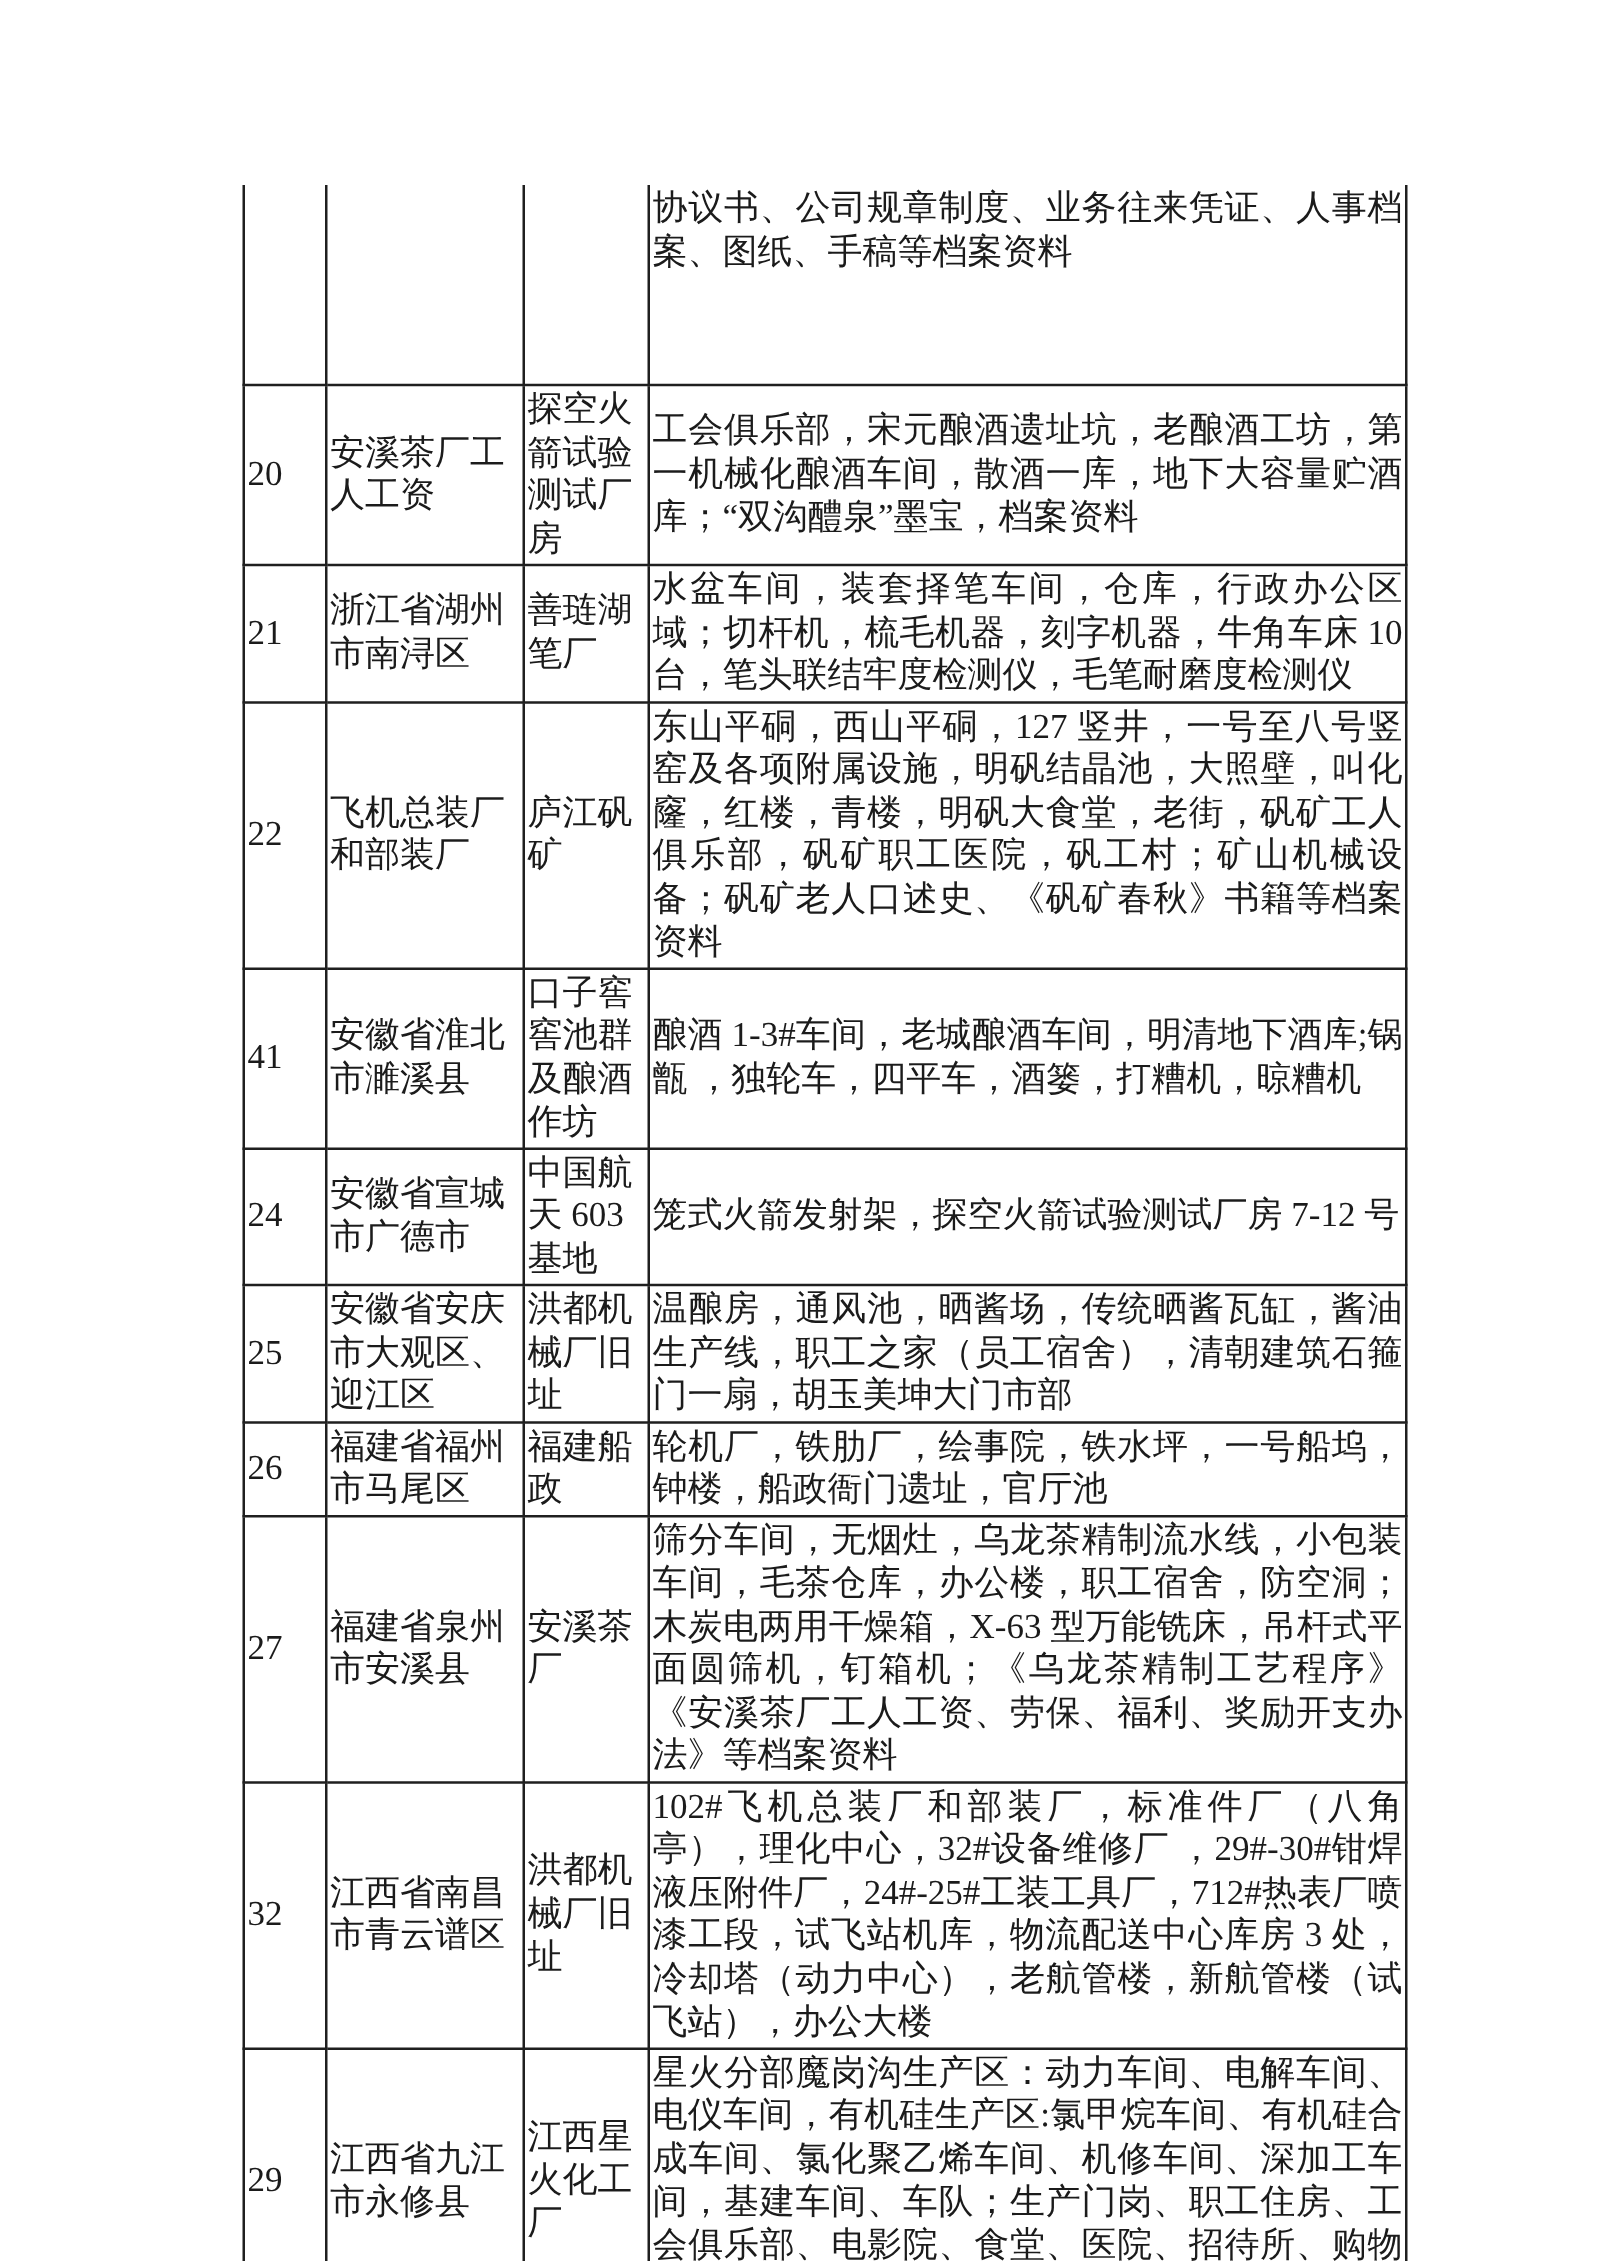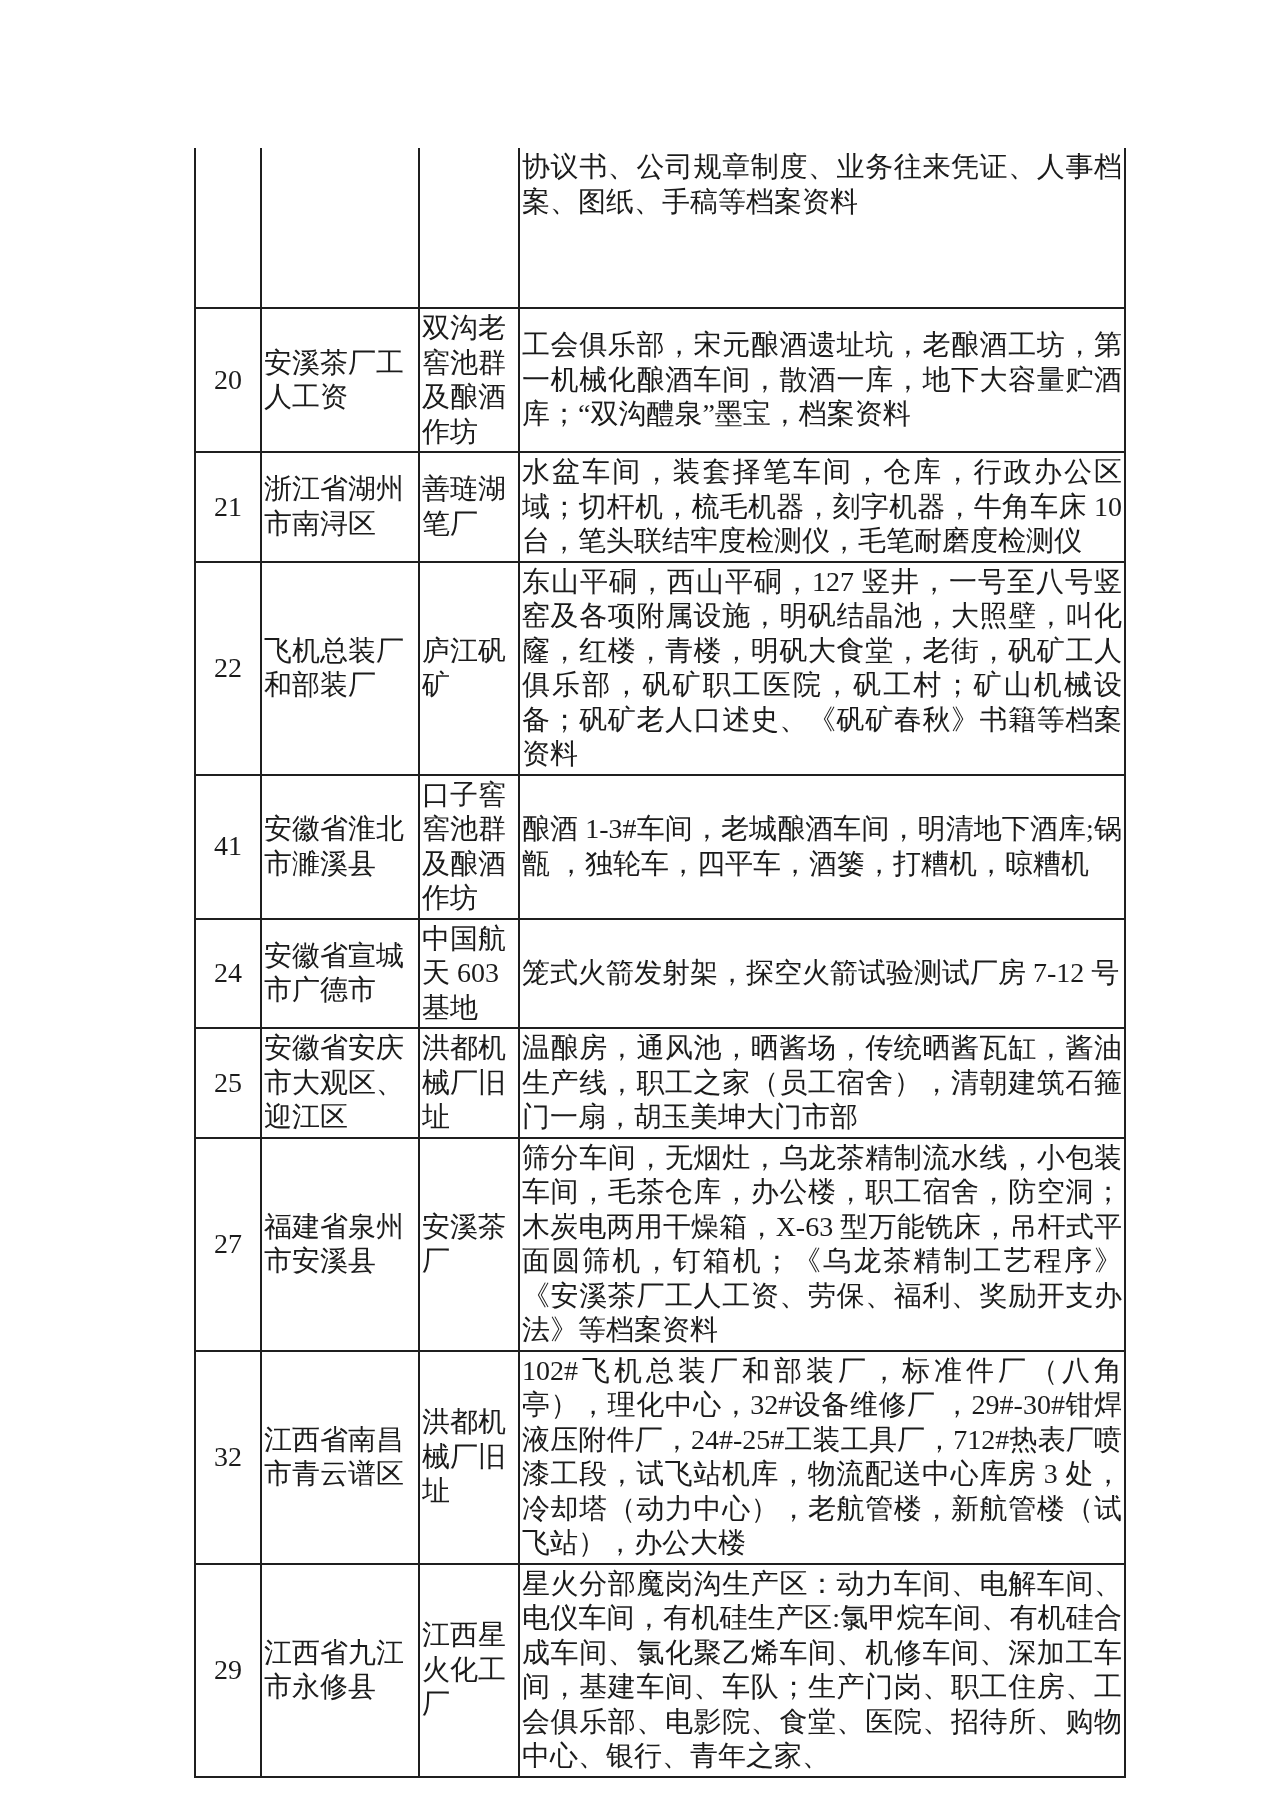--- a/index.html
+++ b/index.html
@@ -28,21 +28,20 @@
     border: 2px solid #1f1f1f;
     vertical-align: middle;
     font-size: 28px;
     line-height: 34.5px;
     padding: 2px 2px;
     word-break: break-all;
     overflow: hidden;
   }
   td.col-num {
     width: 60px;
-    text-align: center;
   }
   td.col-loc {
     width: 152px;
     padding-left: 4px;
   }
   td.col-name {
     width: 94px;
     padding-left: 6px;
   }
   td.col-desc {
@@ -68,21 +67,21 @@
       <tr class="continuation">
         <td class="col-num"></td>
         <td class="col-loc"></td>
         <td class="col-name"></td>
         <td class="col-desc">协议书、公司规章制度、业务往来凭证、人事档案、图纸、手稿等档案资料</td>
       </tr>
 
       <tr>
         <td class="col-num">20</td>
         <td class="col-loc">安溪茶厂工人工资</td>
-        <td class="col-name">双沟老窖池群及酿酒作坊</td>
+        <td class="col-name">探空火箭试验测试厂房</td>
         <td class="col-desc">工会俱乐部，宋元酿酒遗址坑，老酿酒工坊，第一机械化酿酒车间，散酒一库，地下大容量贮酒库；“双沟醴泉”墨宝，档案资料</td>
       </tr>
 
       <tr>
         <td class="col-num">21</td>
         <td class="col-loc">浙江省湖州市南浔区</td>
         <td class="col-name">善琏湖笔厂</td>
         <td class="col-desc">水盆车间，装套择笔车间，仓库，行政办公区域；切杆机，梳毛机器，刻字机器，牛角车床 10 台，笔头联结牢度检测仪，毛笔耐磨度检测仪</td>
       </tr>
 
@@ -107,20 +106,26 @@
         <td class="col-desc">笼式火箭发射架，探空火箭试验测试厂房 7-12 号</td>
       </tr>
 
       <tr>
         <td class="col-num">25</td>
         <td class="col-loc">安徽省安庆市大观区、迎江区</td>
         <td class="col-name">洪都机械厂旧址</td>
         <td class="col-desc">温酿房，通风池，晒酱场，传统晒酱瓦缸，酱油生产线，职工之家（员工宿舍），清朝建筑石箍门一扇，胡玉美坤大门市部</td>
       </tr>
 
+      <tr>
+        <td class="col-num">26</td>
+        <td class="col-loc">福建省福州市马尾区</td>
+        <td class="col-name">福建船政</td>
+        <td class="col-desc">轮机厂，铁肋厂，绘事院，铁水坪，一号船坞，钟楼，船政衙门遗址，官厅池</td>
+      </tr>
 
       <tr>
         <td class="col-num">27</td>
         <td class="col-loc">福建省泉州市安溪县</td>
         <td class="col-name">安溪茶厂</td>
         <td class="col-desc">筛分车间，无烟灶，乌龙茶精制流水线，小包装车间，毛茶仓库，办公楼，职工宿舍，防空洞；木炭电两用干燥箱，X-63 型万能铣床，吊杆式平面圆筛机，钉箱机；《乌龙茶精制工艺程序》《安溪茶厂工人工资、劳保、福利、奖励开支办法》等档案资料</td>
       </tr>
 
       <tr>
         <td class="col-num">32</td>

